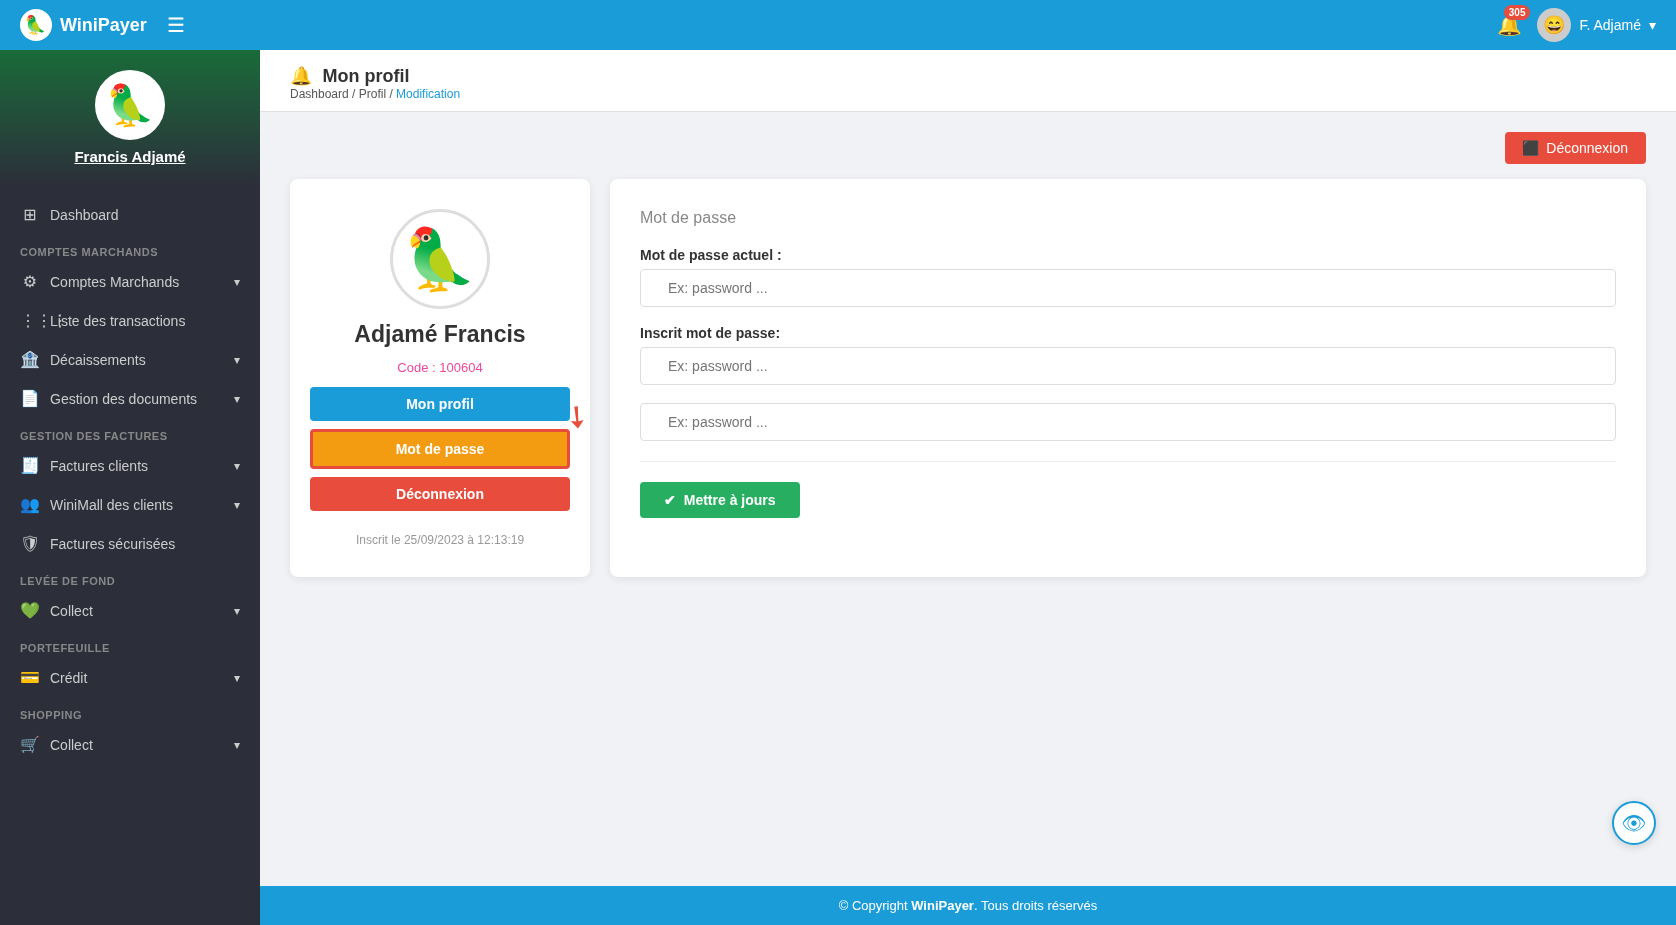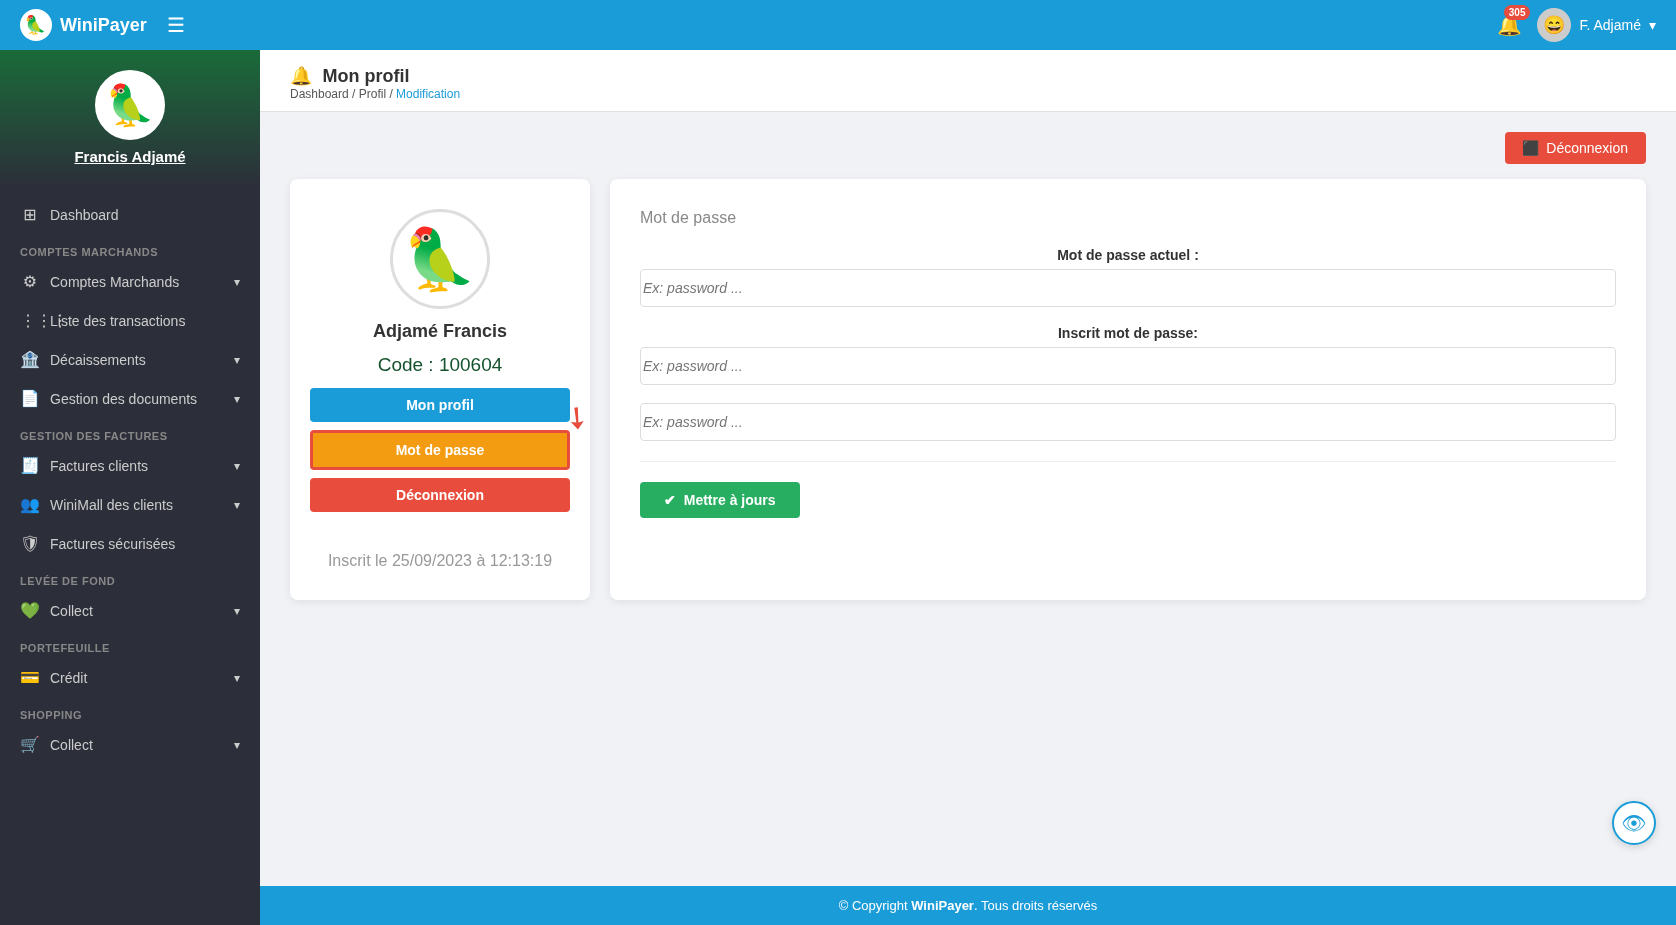--- a/index.html
+++ b/index.html
@@ -87,39 +87,39 @@
     }
 
     
     .profile-section { display: flex; gap: 20px; }
     .profile-card {
       background: white; border-radius: 8px; padding: 30px 20px;
       display: flex; flex-direction: column; align-items: center; gap: 12px;
       width: 300px; flex-shrink: 0; box-shadow: 0 2px 8px rgba(0,0,0,0.08);
     }
     .profile-card-avatar { width: 100px; height: 100px; border-radius: 50%; background: white; display: flex; align-items: center; justify-content: center; font-size: 60px; border: 3px solid #ddd; overflow: hidden; }
-    .profile-name { font-size: 18px; font-weight: bold; color: #333; }
-    .profile-code { font-size: 19px; color: #14532d; text-align: right; }
+    .profile-name { font-size: 23px; font-weight: bold; color: #333; }
+    .profile-code { font-size: 13px; color: #ec4899; text-align: right; }
     .profile-btn { width: 100%; padding: 9px; border: none; border-radius: 4px; cursor: pointer; font-size: 14px; font-weight: bold; }
     .btn-profile { background: #1a9cd8; color: white; }
     .btn-password { background: #f39c12; color: white; border: 3px solid #e74c3c; }
     .btn-logout-card { background: #e74c3c; color: white; }
-    .profile-registered { font-size: 16px; color: #999; margin-top: 28px; }
+    .profile-registered { font-size: 12px; color: #999; margin-top: 10px; }
 
     
     .password-card {
       background: white; border-radius: 8px; padding: 30px;
       flex: 1; box-shadow: 0 2px 8px rgba(0,0,0,0.08);
     }
     .password-card h3 { font-size: 16px; color: #888; margin-bottom: 20px; font-weight: 400; }
     .form-group { margin-bottom: 18px; }
-    .form-label { font-size: 14px; font-weight: bold; color: #333; margin-bottom: 6px; display: block; text-align: center; }
+    .form-label { font-size: 14px; font-weight: bold; color: #333; margin-bottom: 6px; display: block; }
     .form-input {
-      width: 100%; padding: 10px 2px; border: 1px solid #ddd; border-radius: 4px;
-      font-size: 14px; color: #999; outline: none; font-style: italic;
+      width: 100%; padding: 10px 27px; border: 1px solid #ddd; border-radius: 4px;
+      font-size: 14px; color: #999; outline: none;
     }
     .form-divider { border: none; border-top: 1px solid #eee; margin: 20px 0; }
     .btn-update {
       background: #27ae60; color: white; border: none; padding: 10px 24px;
       border-radius: 4px; cursor: pointer; font-size: 14px; font-weight: bold;
       display: flex; align-items: center; gap: 8px;
     }
 
     
     .footer { background: #1a9cd8; color: white; text-align: center; padding: 12px; font-size: 13px; flex-shrink: 0; }

